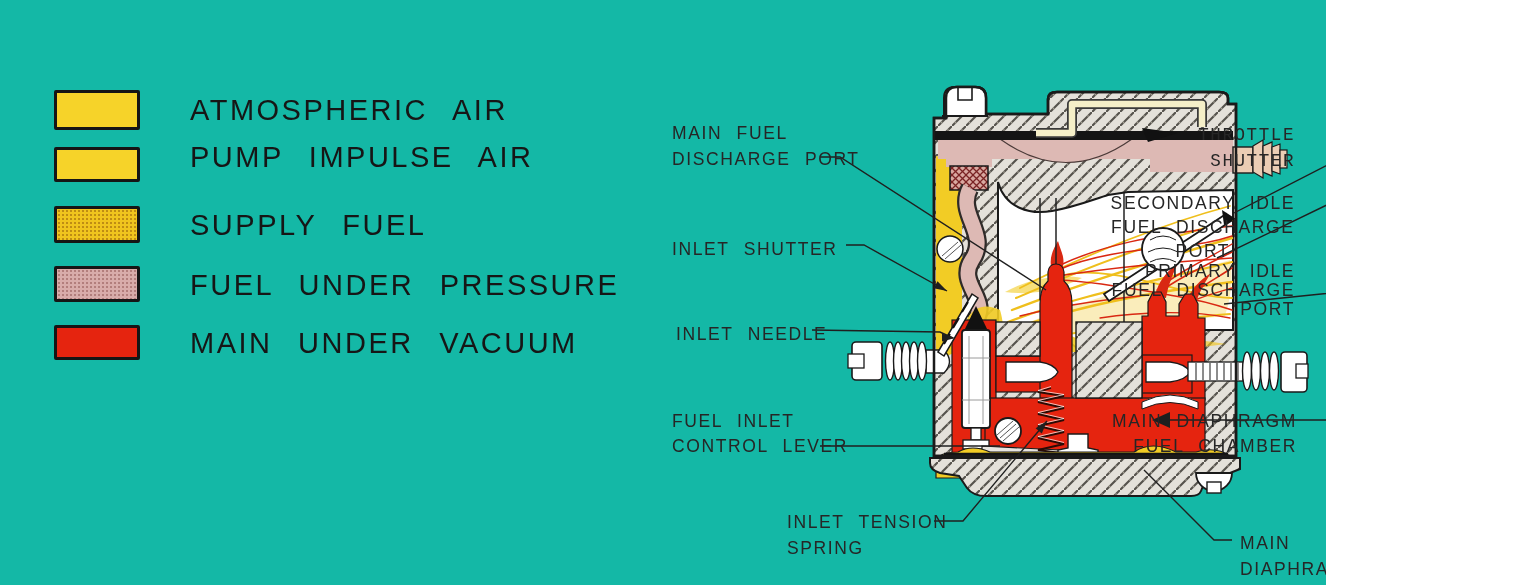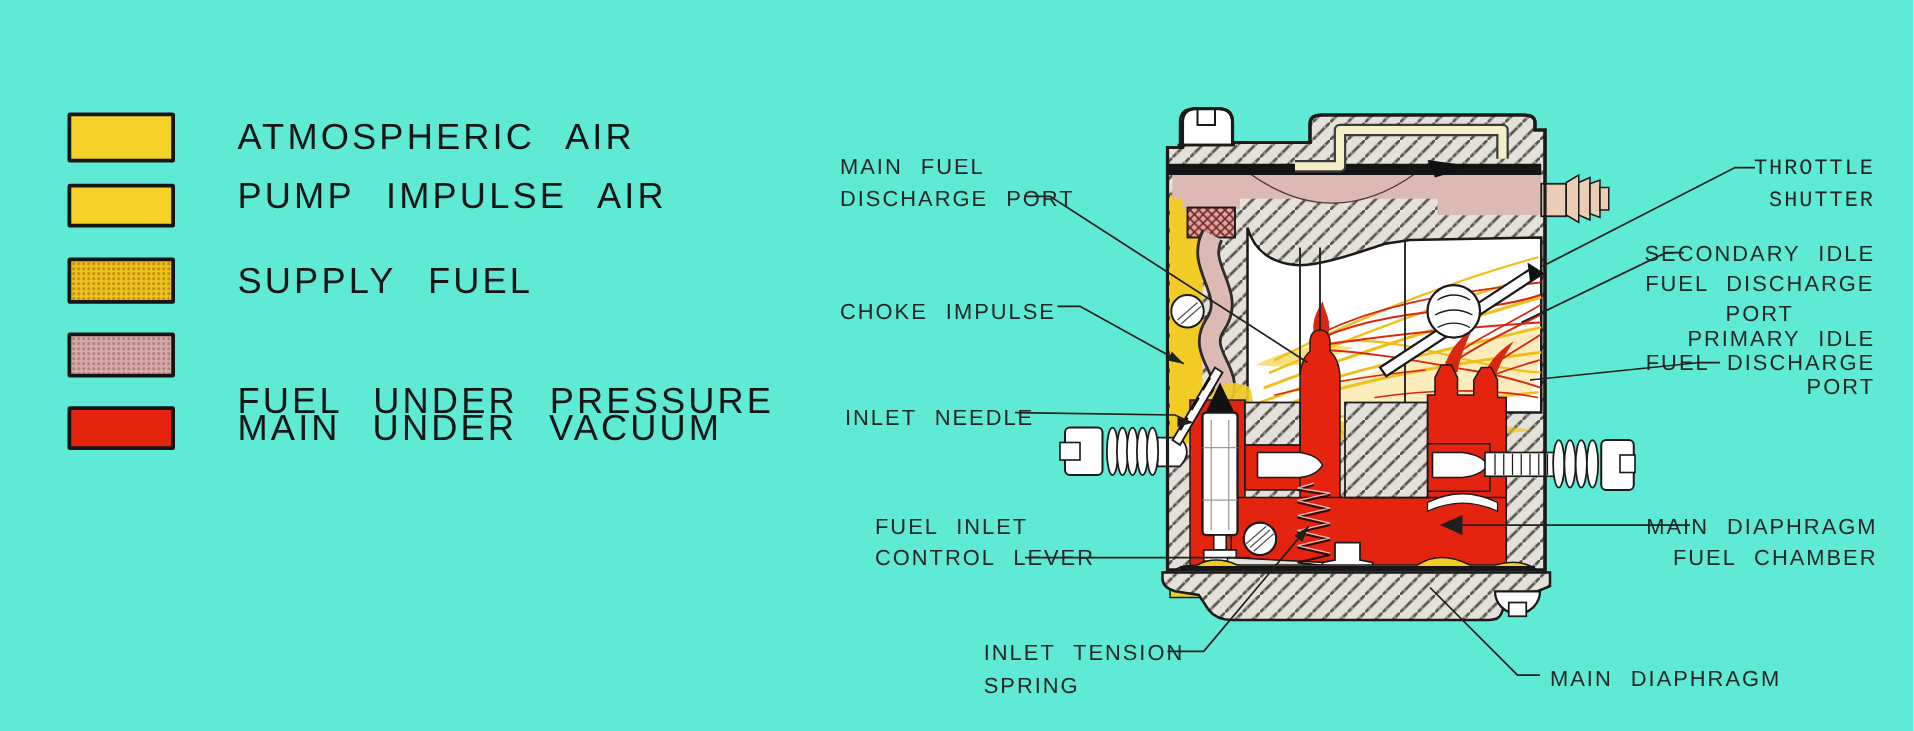--- a/index.html
+++ b/index.html
@@ -1,43 +1,43 @@
 <!DOCTYPE html>
 <html><head>
 <meta charset="utf-8">
 <style>
   html,body{margin:0;padding:0;background:#ffffff;}
-  #canvas{position:relative;width:1531px;height:585px;background:#5eead4;overflow:hidden;
+  #canvas{position:relative;width:1326px;height:585px;background:#14b8a6;overflow:hidden;
           font-family:"Liberation Sans", sans-serif;}
   #art{position:absolute;left:0;top:0;}
 
   
   .swatch{position:absolute;left:54px;width:86px;box-sizing:border-box;
           border:3.5px solid #151515;border-radius:2px;}
   .sw1{top:90px;height:40px;background:#F6D329;}
   .sw2{top:147px;height:35px;background:#F6D329;}
   .sw3{top:206px;height:37px;background:#F0C41E;
        background-image:radial-gradient(circle, rgba(150,95,10,.55) 1px, transparent 1.5px);
        background-size:4px 4px;}
   .sw4{top:266px;height:36px;background:#D8ACAA;
        background-image:radial-gradient(circle, rgba(140,80,78,.5) 1px, transparent 1.5px);
        background-size:4px 4px;}
   .sw5{top:325px;height:35px;background:#E5240F;}
   .legend-label{position:absolute;left:190px;font-size:29px;font-weight:500;color:#161616;
                 letter-spacing:2.5px;word-spacing:15px;white-space:pre;}
-  .ll1{top:94px;} .ll2{top:141px;} .ll3{top:209px;} .ll4{top:269px;margin-top:36px;} .ll5{top:327px;}
+  .ll1{top:94px;} .ll2{top:141px;} .ll3{top:209px;} .ll4{top:269px;} .ll5{top:327px;}
 
   
   .dlabel{position:absolute;font-size:17.5px;line-height:26px;color:#262626;
           letter-spacing:1.6px;word-spacing:8px;white-space:pre-line;}
   .t-right{text-align:right;}
   .dl-mainfuel{left:672px;top:120px;}
   .dl-choke{left:672px;top:236px;}
   .dl-needle{left:676px;top:321px;}
-  .dl-lever{left:672px;top:409px;line-height:25px;margin-left:28px;}
+  .dl-lever{left:672px;top:409px;line-height:25px;}
   .dl-spring{left:787px;top:509px;}
   .dl-throttle{right:31px;top:122px;font-family:Liberation Mono, monospace;}
   .dl-secondary{right:31px;top:191px;line-height:24px;text-align:center;}
   .dl-primary{right:31px;top:262px;line-height:19px;}
   .dl-chamber{right:29px;top:409px;line-height:25px;}
   .dl-diaphragm{left:1240px;top:530px;}
 </style>
 </head>
 <body>
 
@@ -245,21 +245,21 @@
     <div class="swatch sw5"></div>
     <div class="legend-label ll1">ATMOSPHERIC AIR</div>
     <div class="legend-label ll2">PUMP IMPULSE AIR</div>
     <div class="legend-label ll3">SUPPLY FUEL</div>
     <div class="legend-label ll4">FUEL UNDER PRESSURE</div>
     <div class="legend-label ll5">MAIN UNDER VACUUM</div>
   </div>
 
   <div class="dlabel dl-mainfuel">MAIN FUEL
 DISCHARGE PORT</div>
-  <div class="dlabel dl-choke">CHOKE IMPULSE</div>
+  <div class="dlabel dl-choke">INLET SHUTTER</div>
   <div class="dlabel dl-needle">INLET NEEDLE</div>
   <div class="dlabel dl-lever">FUEL INLET
 CONTROL LEVER</div>
   <div class="dlabel dl-spring">INLET TENSION
 SPRING</div>
   <div class="dlabel dl-throttle t-right">THROTTLE
 SHUTTER</div>
   <div class="dlabel dl-secondary t-right">SECONDARY IDLE
 FUEL DISCHARGE
 PORT</div>

